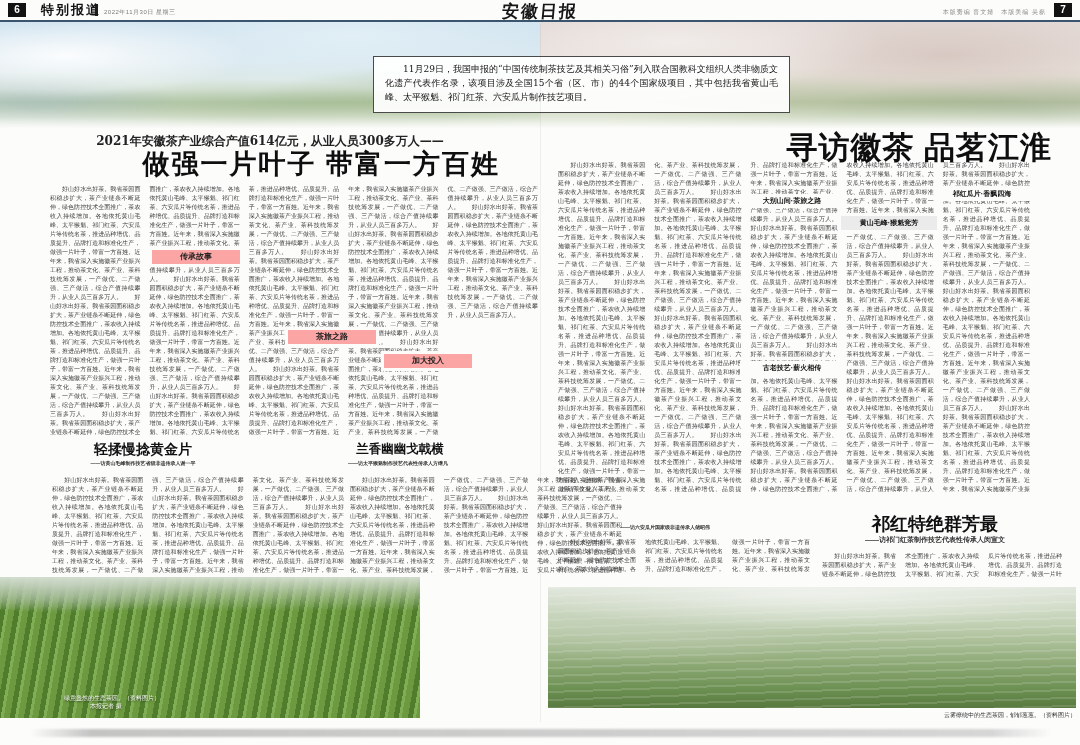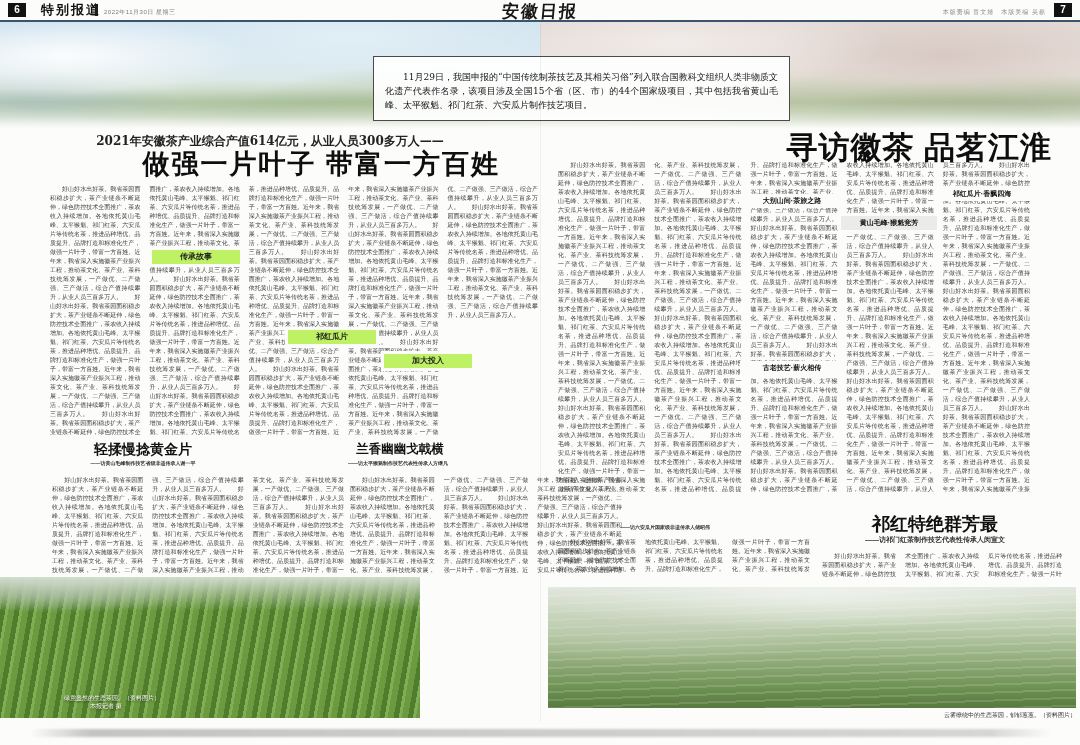--- a/index.html
+++ b/index.html
@@ -36,21 +36,21 @@
       radial-gradient(ellipse 300px 70px at 25% 18%, rgba(241,236,234,.95), rgba(0,0,0,0) 70%),
       radial-gradient(ellipse 280px 60px at 75% 30%, rgba(212,195,189,.8), rgba(0,0,0,0) 70%),
       radial-gradient(ellipse 340px 70px at 55% 92%, rgba(118,148,88,.5), rgba(0,0,0,0) 70%),
       radial-gradient(ellipse 320px 60px at 92% 85%, rgba(98,128,78,.45), rgba(0,0,0,0) 70%),
       linear-gradient(180deg,#e2d8d4 0%,#e8e0da 40%,#ccd2ba 75%,#b5c79c 92%,#eef0ea 100%); }
   .photo-fade { position:absolute; left:0; top:102px; width:1080px; height:34px;
     background:linear-gradient(180deg, rgba(252,252,251,0), #fcfcfb 78%); }
 
   
   .lead-box { position:absolute; left:373px; top:56px; width:417px;
-    background:rgba(255,255,255,.93); border:1px solid #4a4a4a; padding:14px 11px 7px;
+    background:rgba(255,255,255,.93); border:1px solid #4a4a4a; padding:6px 11px 7px;
     font-family:"DejaVu Serif", serif; font-size:9px; line-height:1.55; color:#151515;
     text-align:justify; text-indent:2em; }
 
   
   .kicker { position:absolute; left:60px; top:133px; width:420px; text-align:center;
     font-family:"DejaVu Serif", serif; font-size:12px; font-weight:bold; color:#222; }
   .headline-main { position:absolute; left:40px; top:146px; width:460px; text-align:right;
     font-size:27px; font-weight:bold; letter-spacing:2px; color:#0e0e0e; white-space:nowrap; }
   .headline-right { position:absolute; left:732px; top:127px; width:320px; text-align:right;
     font-size:31px; font-weight:bold; letter-spacing:1px; color:#0e0e0e; white-space:nowrap; }
@@ -60,21 +60,21 @@
     text-align:justify; color:#3c3c3c; overflow:hidden; word-break:break-all; }
   .body-main  { left:50px;  top:185px; width:488px; height:252px; column-count:5; }
   .body-right { left:558px; top:161px; width:472px; height:340px; column-count:5; }
   .body-f1 { left:52px;  top:476px; width:292px; height:100px; column-count:3; }
   .body-f2 { left:350px; top:476px; width:272px; height:100px; column-count:3; }
   .body-f3 { left:558px; top:538px; width:252px; height:44px;  column-count:3; }
   .body-f4 { left:822px; top:552px; width:240px; height:34px;  column-count:3; }
 
   
   .crosshead { position:absolute; width:88px; height:14px; line-height:14px; text-align:center;
-    font-size:8px; font-weight:bold; color:#222; background:#bef264; box-shadow:0 0 0 3px #fcfcfb; }
+    font-size:8px; font-weight:bold; color:#222; background:#fca5a5; box-shadow:0 0 0 3px #fcfcfb; }
   .ch1 { left:152px; top:250px; } .ch2 { left:288px; top:330px; } .ch3 { left:384px; top:354px; }
   .subhead { position:absolute; text-align:center; font-size:7px; font-weight:bold; color:#111;
     background:#fcfcfb; padding:2px 0; }
   .sh1 { left:740px; top:194px; width:104px; }
   .sh2 { left:841px; top:216px; width:96px; background:#ebebeb; box-shadow:0 0 0 3px #fcfcfb; }
   .sh3 { left:740px; top:361px; width:104px; }
   .sh4 { left:934px; top:187px; width:96px; }
 
   
   .f-title { position:absolute; text-align:center; font-weight:bold; color:#111;
@@ -136,21 +136,21 @@
 
   <div class="kicker">2021年安徽茶产业综合产值614亿元，从业人员300多万人——</div>
   <div class="headline-main">做强一片叶子 带富一方百姓</div>
 
   <div class="headline-right">寻访徽茶 品茗江淮</div>
 
   <div class="colbody body-main">　　好山好水出好茶。我省茶园面积稳步扩大，茶产业链条不断延伸，绿色防控技术全面推广，茶农收入持续增加。各地依托黄山毛峰、太平猴魁、祁门红茶、六安瓜片等传统名茶，推进品种培优、品质提升、品牌打造和标准化生产，做强一片叶子，带富一方百姓。近年来，我省深入实施徽茶产业振兴工程，推动茶文化、茶产业、茶科技统筹发展，一产做优、二产做强、三产做活，综合产值持续攀升，从业人员三百多万人。　　好山好水出好茶。我省茶园面积稳步扩大，茶产业链条不断延伸，绿色防控技术全面推广，茶农收入持续增加。各地依托黄山毛峰、太平猴魁、祁门红茶、六安瓜片等传统名茶，推进品种培优、品质提升、品牌打造和标准化生产，做强一片叶子，带富一方百姓。近年来，我省深入实施徽茶产业振兴工程，推动茶文化、茶产业、茶科技统筹发展，一产做优、二产做强、三产做活，综合产值持续攀升，从业人员三百多万人。　　好山好水出好茶。我省茶园面积稳步扩大，茶产业链条不断延伸，绿色防控技术全面推广，茶农收入持续增加。各地依托黄山毛峰、太平猴魁、祁门红茶、六安瓜片等传统名茶，推进品种培优、品质提升、品牌打造和标准化生产，做强一片叶子，带富一方百姓。近年来，我省深入实施徽茶产业振兴工程，推动茶文化、茶产业、茶科技统筹发展，一产做优、二产做强、三产做活，综合产值持续攀升，从业人员三百多万人。　　好山好水出好茶。我省茶园面积稳步扩大，茶产业链条不断延伸，绿色防控技术全面推广，茶农收入持续增加。各地依托黄山毛峰、太平猴魁、祁门红茶、六安瓜片等传统名茶，推进品种培优、品质提升、品牌打造和标准化生产，做强一片叶子，带富一方百姓。近年来，我省深入实施徽茶产业振兴工程，推动茶文化、茶产业、茶科技统筹发展，一产做优、二产做强、三产做活，综合产值持续攀升，从业人员三百多万人。　　好山好水出好茶。我省茶园面积稳步扩大，茶产业链条不断延伸，绿色防控技术全面推广，茶农收入持续增加。各地依托黄山毛峰、太平猴魁、祁门红茶、六安瓜片等传统名茶，推进品种培优、品质提升、品牌打造和标准化生产，做强一片叶子，带富一方百姓。近年来，我省深入实施徽茶产业振兴工程，推动茶文化、茶产业、茶科技统筹发展，一产做优、二产做强、三产做活，综合产值持续攀升，从业人员三百多万人。　　好山好水出好茶。我省茶园面积稳步扩大，茶产业链条不断延伸，绿色防控技术全面推广，茶农收入持续增加。各地依托黄山毛峰、太平猴魁、祁门红茶、六安瓜片等传统名茶，推进品种培优、品质提升、品牌打造和标准化生产，做强一片叶子，带富一方百姓。近年来，我省深入实施徽茶产业振兴工程，推动茶文化、茶产业、茶科技统筹发展，一产做优、二产做强、三产做活，综合产值持续攀升，从业人员三百多万人。　　好山好水出好茶。我省茶园面积稳步扩大，茶产业链条不断延伸，绿色防控技术全面推广，茶农收入持续增加。各地依托黄山毛峰、太平猴魁、祁门红茶、六安瓜片等传统名茶，推进品种培优、品质提升、品牌打造和标准化生产，做强一片叶子，带富一方百姓。近年来，我省深入实施徽茶产业振兴工程，推动茶文化、茶产业、茶科技统筹发展，一产做优、二产做强、三产做活，综合产值持续攀升，从业人员三百多万人。　　好山好水出好茶。我省茶园面积稳步扩大，茶产业链条不断延伸，绿色防控技术全面推广，茶农收入持续增加。各地依托黄山毛峰、太平猴魁、祁门红茶、六安瓜片等传统名茶，推进品种培优、品质提升、品牌打造和标准化生产，做强一片叶子，带富一方百姓。近年来，我省深入实施徽茶产业振兴工程，推动茶文化、茶产业、茶科技统筹发展，一产做优、二产做强、三产做活，综合产值持续攀升，从业人员三百多万人。　　好山好水出好茶。我省茶园面积稳步扩大，茶产业链条不断延伸，绿色防控技术全面推广，茶农收入持续增加。各地依托黄山毛峰、太平猴魁、祁门红茶、六安瓜片等传统名茶，推进品种培优、品质提升、品牌打造和标准化生产，做强一片叶子，带富一方百姓。近年来，我省深入实施徽茶产业振兴工程，推动茶文化、茶产业、茶科技统筹发展，一产做优、二产做强、三产做活，综合产值持续攀升，从业人员三百多万人。　　好山好水出好茶。我省茶园面积稳步扩大，茶产业链条不断延伸，绿色防控技术全面推广，茶农收入持续增加。各地依托黄山毛峰、太平猴魁、祁门红茶、六安瓜片等传统名茶，推进品种培优、品质提升、品牌打造和标准化生产，做强一片叶子，带富一方百姓。近年来，我省深入实施徽茶产业振兴工程，推动茶文化、茶产业、茶科技统筹发展，一产做优、二产做强、三产做活，综合产值持续攀升，从业人员三百多万人。</div>
   <div class="colbody body-right">　　好山好水出好茶。我省茶园面积稳步扩大，茶产业链条不断延伸，绿色防控技术全面推广，茶农收入持续增加。各地依托黄山毛峰、太平猴魁、祁门红茶、六安瓜片等传统名茶，推进品种培优、品质提升、品牌打造和标准化生产，做强一片叶子，带富一方百姓。近年来，我省深入实施徽茶产业振兴工程，推动茶文化、茶产业、茶科技统筹发展，一产做优、二产做强、三产做活，综合产值持续攀升，从业人员三百多万人。　　好山好水出好茶。我省茶园面积稳步扩大，茶产业链条不断延伸，绿色防控技术全面推广，茶农收入持续增加。各地依托黄山毛峰、太平猴魁、祁门红茶、六安瓜片等传统名茶，推进品种培优、品质提升、品牌打造和标准化生产，做强一片叶子，带富一方百姓。近年来，我省深入实施徽茶产业振兴工程，推动茶文化、茶产业、茶科技统筹发展，一产做优、二产做强、三产做活，综合产值持续攀升，从业人员三百多万人。　　好山好水出好茶。我省茶园面积稳步扩大，茶产业链条不断延伸，绿色防控技术全面推广，茶农收入持续增加。各地依托黄山毛峰、太平猴魁、祁门红茶、六安瓜片等传统名茶，推进品种培优、品质提升、品牌打造和标准化生产，做强一片叶子，带富一方百姓。近年来，我省深入实施徽茶产业振兴工程，推动茶文化、茶产业、茶科技统筹发展，一产做优、二产做强、三产做活，综合产值持续攀升，从业人员三百多万人。　　好山好水出好茶。我省茶园面积稳步扩大，茶产业链条不断延伸，绿色防控技术全面推广，茶农收入持续增加。各地依托黄山毛峰、太平猴魁、祁门红茶、六安瓜片等传统名茶，推进品种培优、品质提升、品牌打造和标准化生产，做强一片叶子，带富一方百姓。近年来，我省深入实施徽茶产业振兴工程，推动茶文化、茶产业、茶科技统筹发展，一产做优、二产做强、三产做活，综合产值持续攀升，从业人员三百多万人。　　好山好水出好茶。我省茶园面积稳步扩大，茶产业链条不断延伸，绿色防控技术全面推广，茶农收入持续增加。各地依托黄山毛峰、太平猴魁、祁门红茶、六安瓜片等传统名茶，推进品种培优、品质提升、品牌打造和标准化生产，做强一片叶子，带富一方百姓。近年来，我省深入实施徽茶产业振兴工程，推动茶文化、茶产业、茶科技统筹发展，一产做优、二产做强、三产做活，综合产值持续攀升，从业人员三百多万人。　　好山好水出好茶。我省茶园面积稳步扩大，茶产业链条不断延伸，绿色防控技术全面推广，茶农收入持续增加。各地依托黄山毛峰、太平猴魁、祁门红茶、六安瓜片等传统名茶，推进品种培优、品质提升、品牌打造和标准化生产，做强一片叶子，带富一方百姓。近年来，我省深入实施徽茶产业振兴工程，推动茶文化、茶产业、茶科技统筹发展，一产做优、二产做强、三产做活，综合产值持续攀升，从业人员三百多万人。　　好山好水出好茶。我省茶园面积稳步扩大，茶产业链条不断延伸，绿色防控技术全面推广，茶农收入持续增加。各地依托黄山毛峰、太平猴魁、祁门红茶、六安瓜片等传统名茶，推进品种培优、品质提升、品牌打造和标准化生产，做强一片叶子，带富一方百姓。近年来，我省深入实施徽茶产业振兴工程，推动茶文化、茶产业、茶科技统筹发展，一产做优、二产做强、三产做活，综合产值持续攀升，从业人员三百多万人。　　好山好水出好茶。我省茶园面积稳步扩大，茶产业链条不断延伸，绿色防控技术全面推广，茶农收入持续增加。各地依托黄山毛峰、太平猴魁、祁门红茶、六安瓜片等传统名茶，推进品种培优、品质提升、品牌打造和标准化生产，做强一片叶子，带富一方百姓。近年来，我省深入实施徽茶产业振兴工程，推动茶文化、茶产业、茶科技统筹发展，一产做优、二产做强、三产做活，综合产值持续攀升，从业人员三百多万人。　　好山好水出好茶。我省茶园面积稳步扩大，茶产业链条不断延伸，绿色防控技术全面推广，茶农收入持续增加。各地依托黄山毛峰、太平猴魁、祁门红茶、六安瓜片等传统名茶，推进品种培优、品质提升、品牌打造和标准化生产，做强一片叶子，带富一方百姓。近年来，我省深入实施徽茶产业振兴工程，推动茶文化、茶产业、茶科技统筹发展，一产做优、二产做强、三产做活，综合产值持续攀升，从业人员三百多万人。　　好山好水出好茶。我省茶园面积稳步扩大，茶产业链条不断延伸，绿色防控技术全面推广，茶农收入持续增加。各地依托黄山毛峰、太平猴魁、祁门红茶、六安瓜片等传统名茶，推进品种培优、品质提升、品牌打造和标准化生产，做强一片叶子，带富一方百姓。近年来，我省深入实施徽茶产业振兴工程，推动茶文化、茶产业、茶科技统筹发展，一产做优、二产做强、三产做活，综合产值持续攀升，从业人员三百多万人。　　好山好水出好茶。我省茶园面积稳步扩大，茶产业链条不断延伸，绿色防控技术全面推广，茶农收入持续增加。各地依托黄山毛峰、太平猴魁、祁门红茶、六安瓜片等传统名茶，推进品种培优、品质提升、品牌打造和标准化生产，做强一片叶子，带富一方百姓。近年来，我省深入实施徽茶产业振兴工程，推动茶文化、茶产业、茶科技统筹发展，一产做优、二产做强、三产做活，综合产值持续攀升，从业人员三百多万人。　　好山好水出好茶。我省茶园面积稳步扩大，茶产业链条不断延伸，绿色防控技术全面推广，茶农收入持续增加。各地依托黄山毛峰、太平猴魁、祁门红茶、六安瓜片等传统名茶，推进品种培优、品质提升、品牌打造和标准化生产，做强一片叶子，带富一方百姓。近年来，我省深入实施徽茶产业振兴工程，推动茶文化、茶产业、茶科技统筹发展，一产做优、二产做强、三产做活，综合产值持续攀升，从业人员三百多万人。　　好山好水出好茶。我省茶园面积稳步扩大，茶产业链条不断延伸，绿色防控技术全面推广，茶农收入持续增加。各地依托黄山毛峰、太平猴魁、祁门红茶、六安瓜片等传统名茶，推进品种培优、品质提升、品牌打造和标准化生产，做强一片叶子，带富一方百姓。近年来，我省深入实施徽茶产业振兴工程，推动茶文化、茶产业、茶科技统筹发展，一产做优、二产做强、三产做活，综合产值持续攀升，从业人员三百多万人。　　好山好水出好茶。我省茶园面积稳步扩大，茶产业链条不断延伸，绿色防控技术全面推广，茶农收入持续增加。各地依托黄山毛峰、太平猴魁、祁门红茶、六安瓜片等传统名茶，推进品种培优、品质提升、品牌打造和标准化生产，做强一片叶子，带富一方百姓。近年来，我省深入实施徽茶产业振兴工程，推动茶文化、茶产业、茶科技统筹发展，一产做优、二产做强、三产做活，综合产值持续攀升，从业人员三百多万人。</div>
 
   <div class="crosshead ch1">传承故事</div>
-  <div class="crosshead ch2">祁红瓜片</div>
+  <div class="crosshead ch2">茶旅之路</div>
   <div class="crosshead ch3">加大投入</div>
 
   <div class="subhead sh1">大别山间·茶旅之路</div>
   <div class="subhead sh2">黄山毛峰·猴魁竞芳</div>
   <div class="subhead sh3">古老技艺·薪火相传</div>
   <div class="subhead sh4">祁红瓜片·香飘四海</div>
 
   <div class="f-title f1t">轻揉慢捻黄金片</div>
   <div class="f-sub f1s">——访黄山毛峰制作技艺省级非遗传承人谢一平</div>
   <div class="colbody body-f1">　　好山好水出好茶。我省茶园面积稳步扩大，茶产业链条不断延伸，绿色防控技术全面推广，茶农收入持续增加。各地依托黄山毛峰、太平猴魁、祁门红茶、六安瓜片等传统名茶，推进品种培优、品质提升、品牌打造和标准化生产，做强一片叶子，带富一方百姓。近年来，我省深入实施徽茶产业振兴工程，推动茶文化、茶产业、茶科技统筹发展，一产做优、二产做强、三产做活，综合产值持续攀升，从业人员三百多万人。　　好山好水出好茶。我省茶园面积稳步扩大，茶产业链条不断延伸，绿色防控技术全面推广，茶农收入持续增加。各地依托黄山毛峰、太平猴魁、祁门红茶、六安瓜片等传统名茶，推进品种培优、品质提升、品牌打造和标准化生产，做强一片叶子，带富一方百姓。近年来，我省深入实施徽茶产业振兴工程，推动茶文化、茶产业、茶科技统筹发展，一产做优、二产做强、三产做活，综合产值持续攀升，从业人员三百多万人。　　好山好水出好茶。我省茶园面积稳步扩大，茶产业链条不断延伸，绿色防控技术全面推广，茶农收入持续增加。各地依托黄山毛峰、太平猴魁、祁门红茶、六安瓜片等传统名茶，推进品种培优、品质提升、品牌打造和标准化生产，做强一片叶子，带富一方百姓。近年来，我省深入实施徽茶产业振兴工程，推动茶文化、茶产业、茶科技统筹发展，一产做优、二产做强、三产做活，综合产值持续攀升，从业人员三百多万人。</div>

